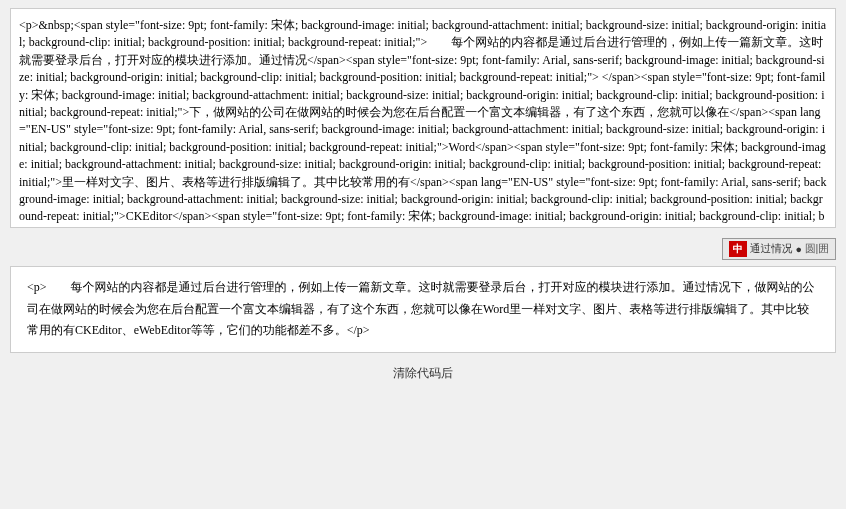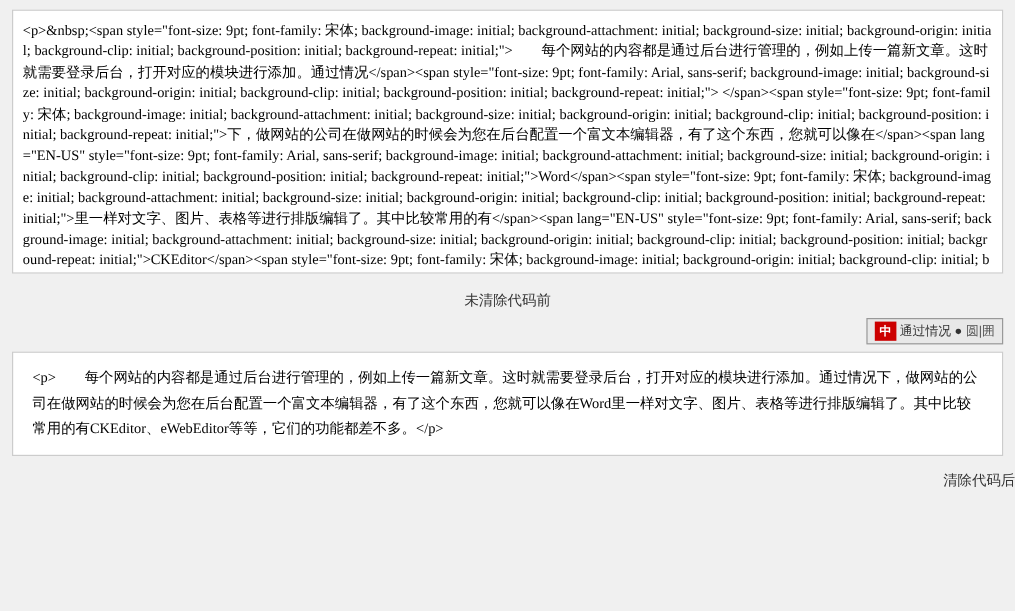--- a/index.html
+++ b/index.html
@@ -87,21 +87,21 @@
       background: #ffffff;
       border: 1px solid #cccccc;
       margin: 0px 10px 6px 10px;
       padding: 10px 16px;
       font-size: 9pt;
       font-family: 宋体, serif;
       line-height: 1.8;
       color: #000000;
     }
     .label-after {
-      text-align: right;
+      text-align: center;
       padding: 6px 0 4px 0;
       font-size: 9pt;
       color: #333;
       font-family: 宋体, serif;
     }
     .raw-code {
       font-size: 8.5pt;
       font-family: 宋体, serif;
       line-height: 1.45;
       color: #000;
@@ -111,23 +111,20 @@
 <body>
 
 <div class="container">
 
   <div class="before-section">
     <div class="raw-code">
       <p>&lt;p&gt;&amp;nbsp;&lt;span style="font-size: 9pt; font-family: 宋体; background-image: initial; background-attachment: initial; background-size: initial; background-origin: initial; background-clip: initial; background-position: initial; background-repeat: initial;"&gt;　　每个网站的内容都是通过后台进行管理的，例如上传一篇新文章。这时就需要登录后台，打开对应的模块进行添加。通过情况&lt;/span&gt;&lt;span style="font-size: 9pt; font-family: Arial, sans-serif; background-image: initial; background-size: initial; background-origin: initial; background-clip: initial; background-position: initial; background-repeat: initial;"&gt; &lt;/span&gt;&lt;span style="font-size: 9pt; font-family: 宋体; background-image: initial; background-attachment: initial; background-size: initial; background-origin: initial; background-clip: initial; background-position: initial; background-repeat: initial;"&gt;下，做网站的公司在做网站的时候会为您在后台配置一个富文本编辑器，有了这个东西，您就可以像在&lt;/span&gt;&lt;span lang="EN-US" style="font-size: 9pt; font-family: Arial, sans-serif; background-image: initial; background-attachment: initial; background-size: initial; background-origin: initial; background-clip: initial; background-position: initial; background-repeat: initial;"&gt;Word&lt;/span&gt;&lt;span style="font-size: 9pt; font-family: 宋体; background-image: initial; background-attachment: initial; background-size: initial; background-origin: initial; background-clip: initial; background-position: initial; background-repeat: initial;"&gt;里一样对文字、图片、表格等进行排版编辑了。其中比较常用的有&lt;/span&gt;&lt;span lang="EN-US" style="font-size: 9pt; font-family: Arial, sans-serif; background-image: initial; background-attachment: initial; background-size: initial; background-origin: initial; background-clip: initial; background-position: initial; background-repeat: initial;"&gt;CKEditor&lt;/span&gt;&lt;span style="font-size: 9pt; font-family: 宋体; background-image: initial; background-origin: initial; background-clip: initial; background-position: initial; background-repeat: initial;"&gt;、&lt;/span&gt;&lt;span lang="EN-US" style="font-size: 9pt; font-family: Arial, sans-serif; background-image: initial; background-attachment: initial; background-size: initial; background-origin: initial; background-clip: initial; background-position: initial; background-repeat: initial;"&gt;</p>
     </div>
   </div>
 
-  <div class="label-before">
-    <span>未清除代码前</span>
-  </div>
 
   <div class="ime-toolbar">
     <div class="ime-box">
       <div class="ime-icon">
         <span>中</span>
       </div>
       <span class="ime-name">通过情况</span>
       <span class="ime-dot">●</span>
       <span class="ime-extra">圆|囲</span>
     </div>

